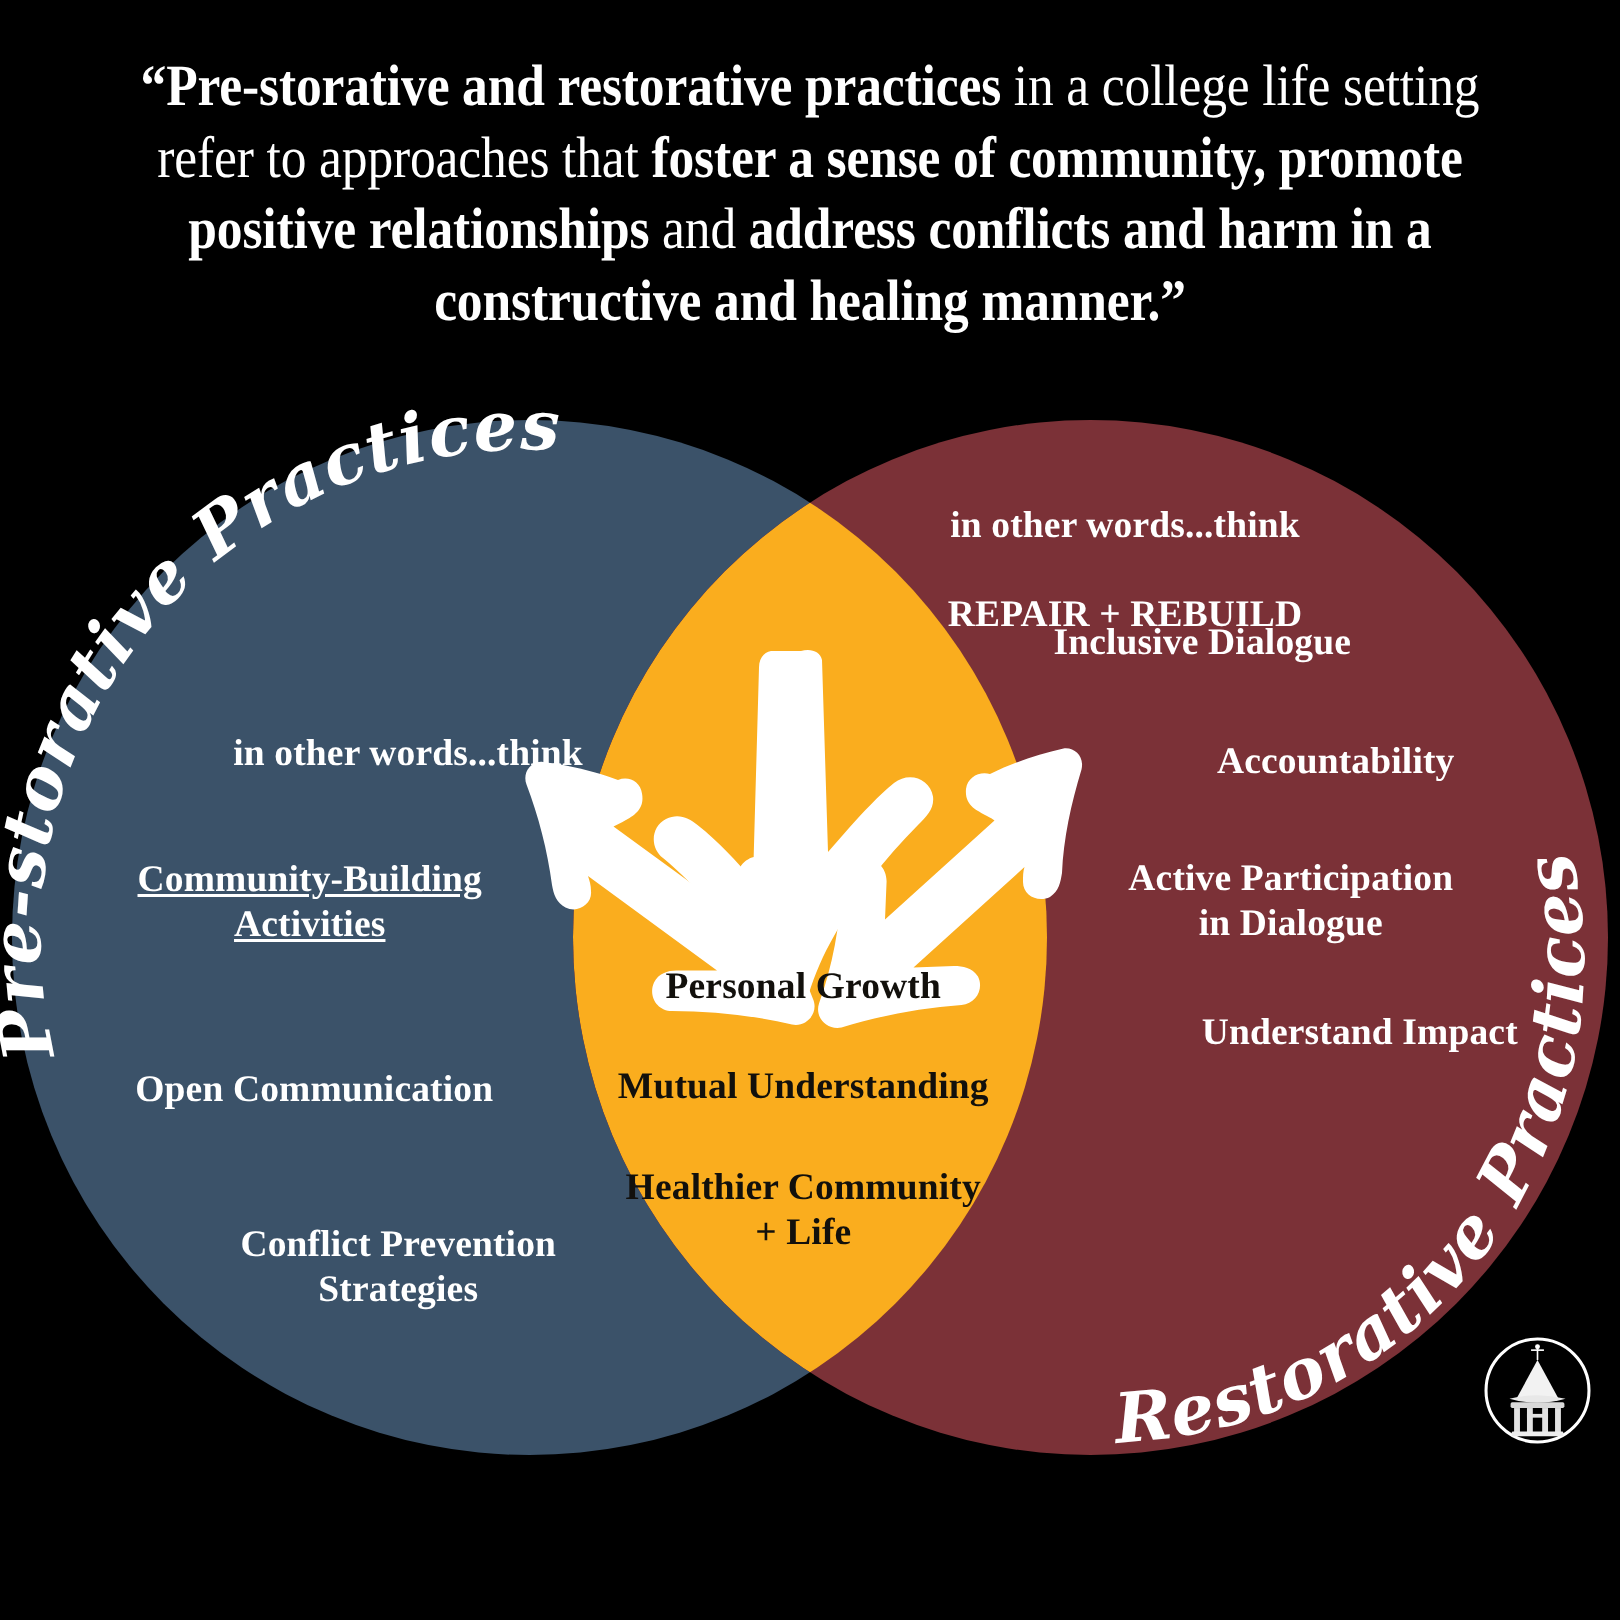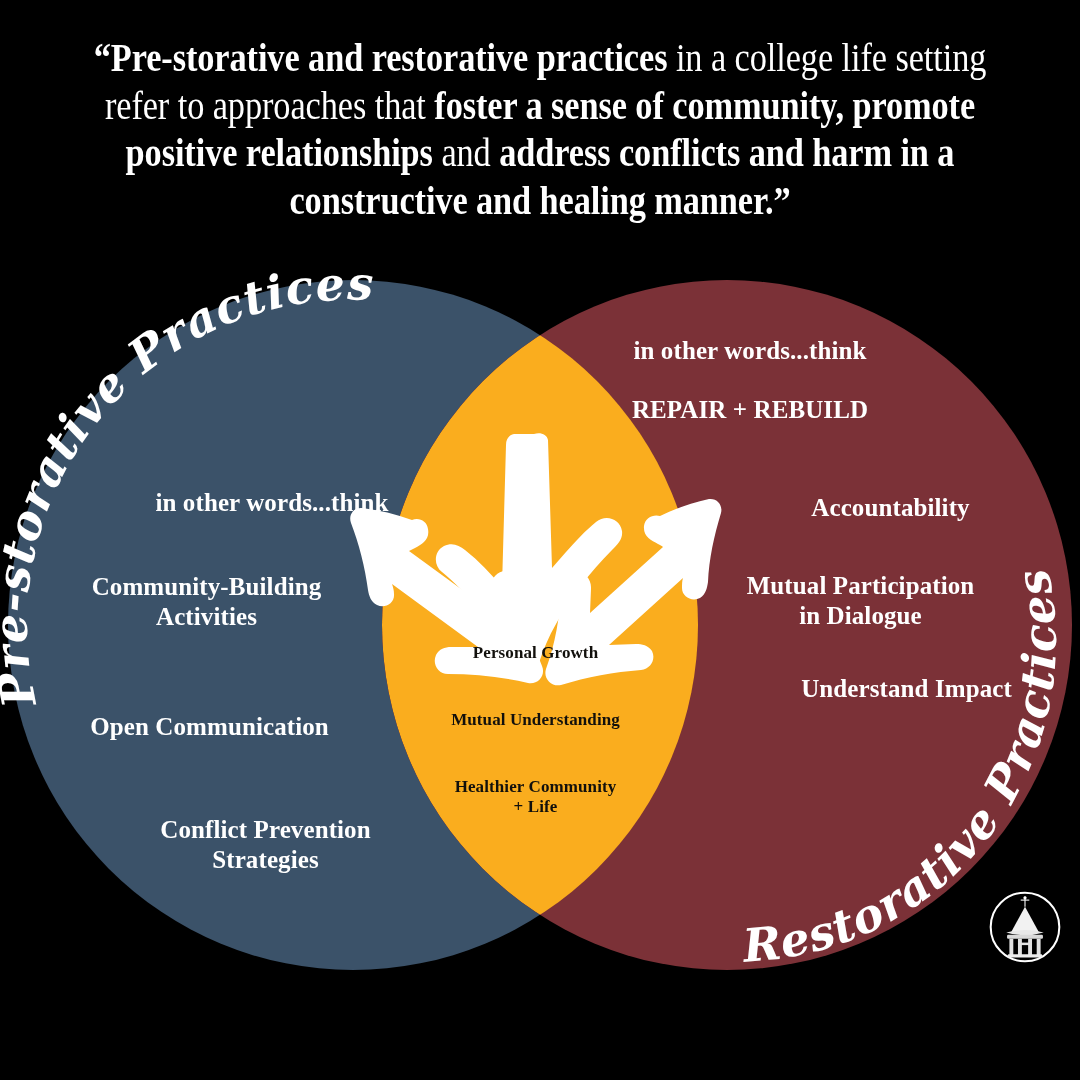--- a/index.html
+++ b/index.html
@@ -52,21 +52,21 @@
     font-weight: 700;
     text-align: center;
     line-height: 1.18;
     letter-spacing: 0.1px;
     white-space: pre-line;
   }
   .lbl.dark { color: #12100c; }
 
   .left-col  { font-size: 25px; }
   .right-col { font-size: 25px; }
-  .mid-col   { font-size: 17px; }
+  .mid-col   { font-size: 25px; }
 
   
   #logo {
     position: absolute;
     right: 16px;
     bottom: 14px;
     width: 78px;
     height: 78px;
   }
 </style>
@@ -126,37 +126,38 @@
                c26 -8 53 -13 80 -15 c10 -1 15 -11 11 -19 c-4 -6 -10 -7 -16 -7 l-27 1 74 -67
                c-1 3 -1 6 -1 10 c0 9 10 14 18 10 c6 -4 7 -10 8 -16 c1 -23 6 -46 13 -69
                c2 -8 -4 -15 -12 -14 c-17 4 -33 9 -49 17 z"></path>
     </g>
   </svg>
 
   <div class="lbl left-col" style="left:62px; top:458px; width:420px;">
     <div>in other words...think</div>
   </div>
 
-  <div class="lbl left-col" style="left:25px; top:572px; width:363px;">Community-Building
+  <div class="lbl left-col" style="left:25px; top:572px; width:363px;text-decoration:underline;">Community-Building
 Activities</div>
 
   <div class="lbl left-col" style="left:28px; top:712px; width:363px;">Open Communication</div>
 
   <div class="lbl left-col" style="left:84px; top:815px; width:363px;">Conflict Prevention
 Strategies</div>
 
   <div class="lbl right-col" style="left:532px; top:306px; width:436px;">
     <div>in other words...think</div>
     <div>REPAIR + REBUILD</div>
   </div>
 
+  <div class="lbl right-col" style="left:620px; top:414px; width:363px;">Inclusive Dialogue</div>
 
   <div class="lbl right-col" style="left:709px; top:493px; width:363px;text-align:center;">Accountability</div>
 
-  <div class="lbl right-col" style="left:679px; top:571px; width:363px;">Mutual Participation
+  <div class="lbl right-col" style="left:679px; top:571px; width:363px;">Active Participation
 in Dialogue</div>
 
   <div class="lbl right-col" style="left:725px; top:674px; width:363px;">Understand Impact</div>
 
 
 
   <div class="lbl mid-col dark" style="left:354px; top:643px; width:363px;">Personal Growth</div>
 
   <div class="lbl mid-col dark" style="left:354px; top:710px; width:363px;">Mutual Understanding</div>
 

